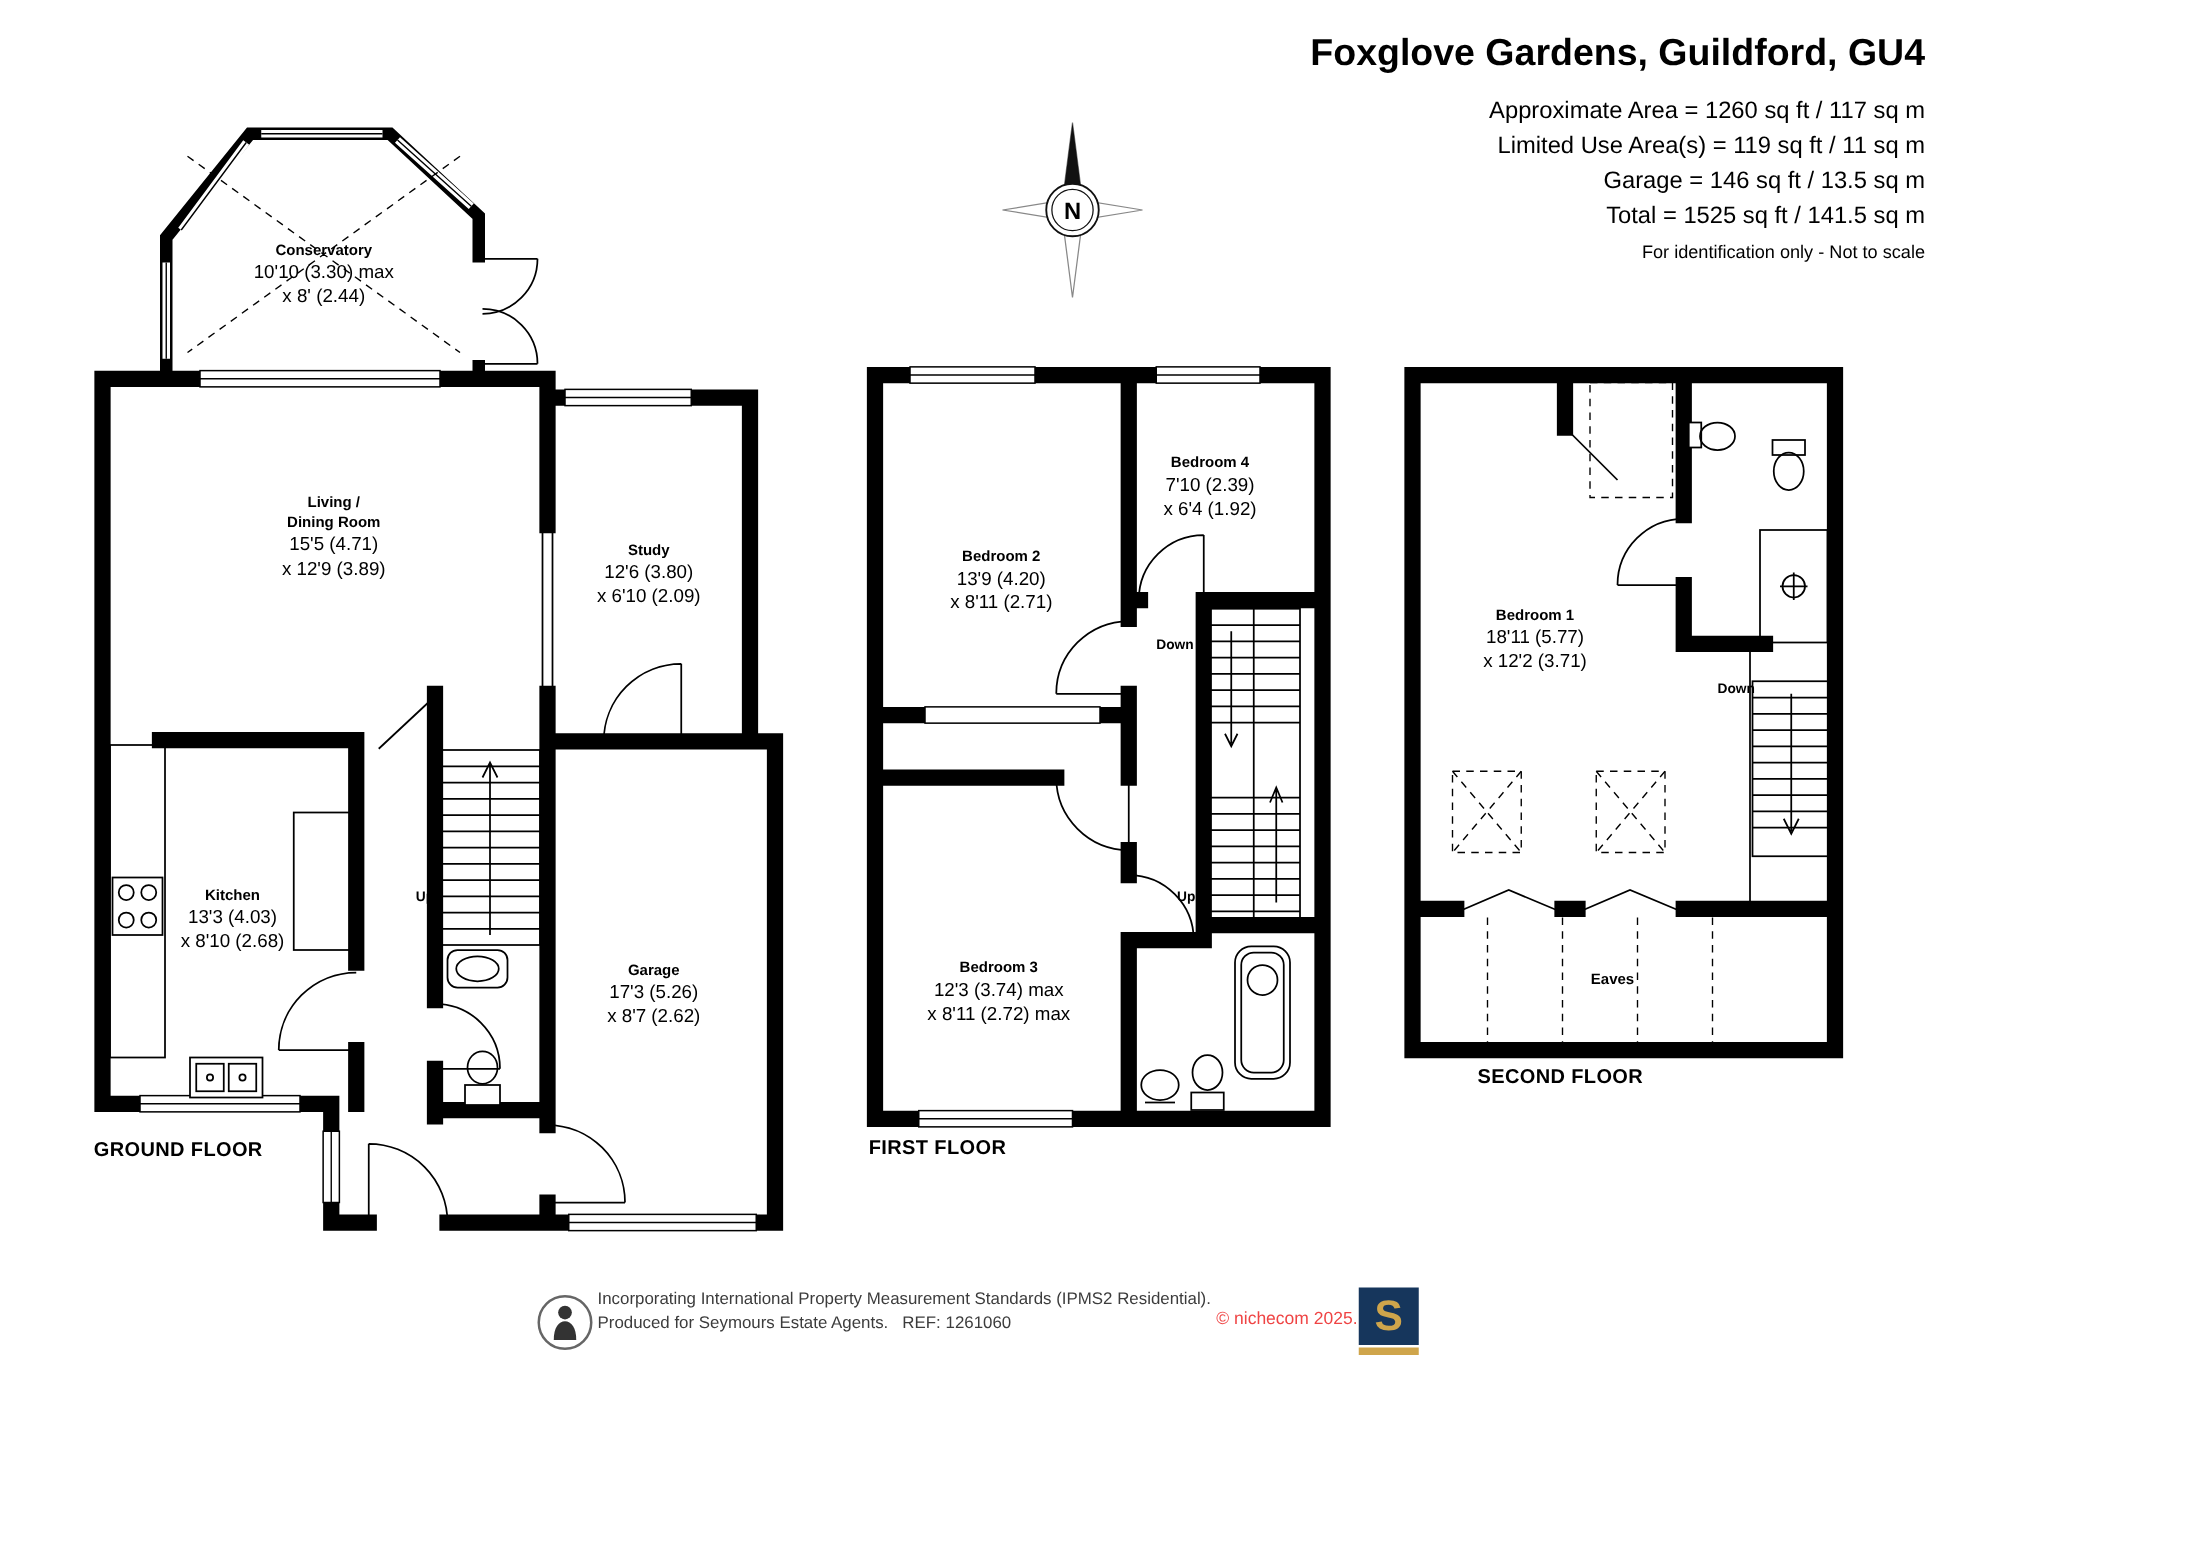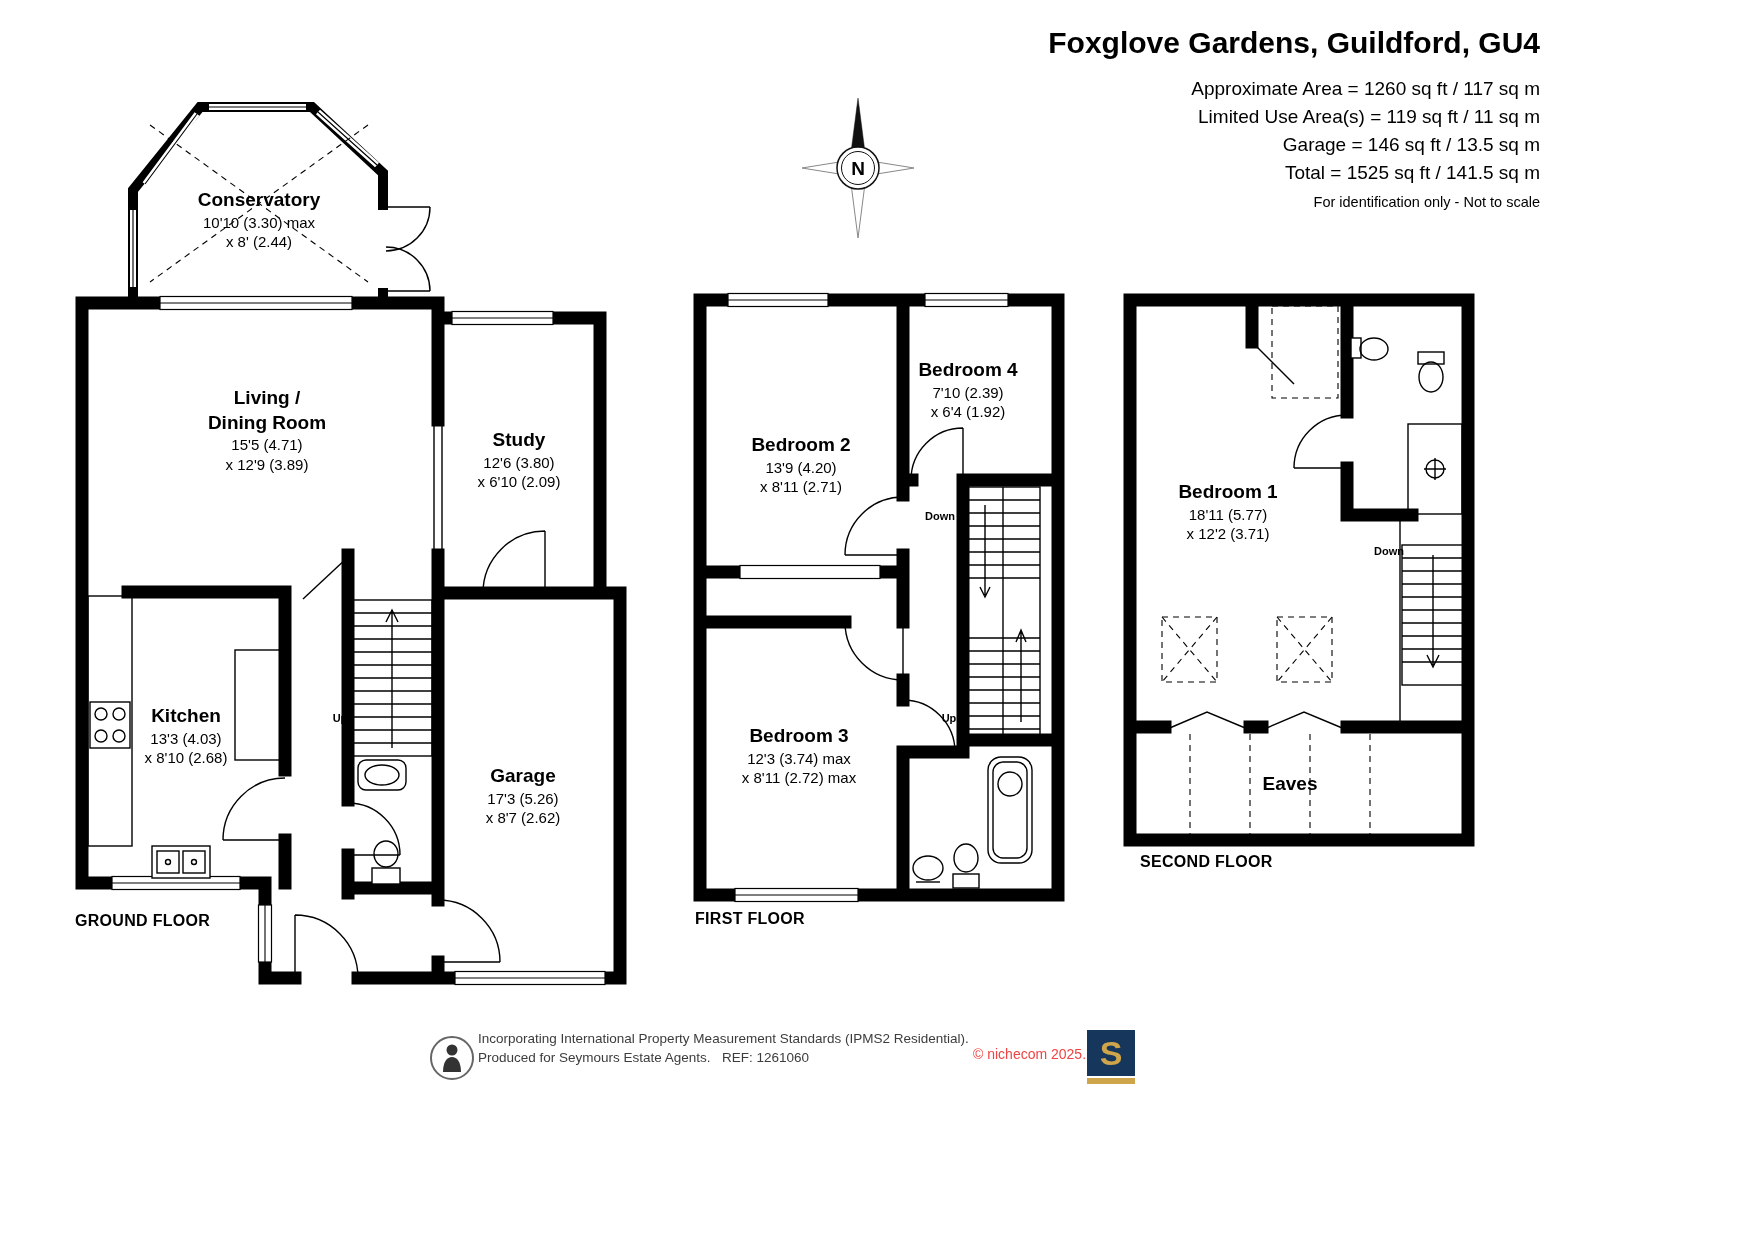--- a/index.html
+++ b/index.html
@@ -7,21 +7,21 @@
           font-family:"Liberation Sans",sans-serif;color:#000;}
   .plan-svg{position:absolute;left:0;top:0;}
   .wall{stroke:#000;stroke-width:13;fill:none;stroke-linecap:square;}
   .wallc{stroke:#000;stroke-width:10;fill:none;stroke-linecap:square;}
   .white6{stroke:#fff;stroke-width:6;fill:none;}
   .thin{stroke:#000;stroke-width:1.4;fill:none;}
   .thinner{stroke:#000;stroke-width:1.1;fill:none;}
   .winrect{fill:#fff;stroke:#000;stroke-width:1.2;}
   .dash{stroke:#000;stroke-width:1.1;fill:none;stroke-dasharray:6 5;}
   .room-label{position:absolute;transform:translate(-50%,-50%);text-align:center;white-space:nowrap;line-height:1.3;}
-  .rn{font-weight:bold;font-size:19px;}
+  .rn{font-weight:bold;font-size:12px;}
   .rd{font-size:15px;text-align:center;}
   .floor-title{position:absolute;font-weight:bold;font-size:16px;letter-spacing:.3px;}
   .stair-label{position:absolute;transform:translate(-50%,-50%);font-size:11px;font-weight:bold;}
   .header{position:absolute;right:215px;top:26px;text-align:right;}
   .header-title{font-size:30px;font-weight:bold;margin-bottom:15px;}
   .header-line{font-size:19px;line-height:28px;}
   .header-disclaimer{font-size:14.5px;margin-top:7px;}
   .footer-text{position:absolute;left:478px;top:1030px;font-size:13.5px;line-height:18.5px;color:#3c3c3c;}
   .footer-copy{position:absolute;left:973px;top:1046px;font-size:14px;color:#ef4444;}
   .person-badge{position:absolute;left:429px;top:1035px;}
@@ -233,42 +233,42 @@
   <div class="room-label" style="left:801px;top:465px;">
     <div class="rn">Bedroom 2</div>
     <div class="rd">13'9 (4.20)</div>
     <div class="rd">x 8'11 (2.71)</div>
   </div>
   <div class="room-label" style="left:968px;top:390px;">
     <div class="rn">Bedroom 4</div>
     <div class="rd">7'10 (2.39)</div>
     <div class="rd">x 6'4 (1.92)</div>
   </div>
-  <div class="room-label" style="left:799px;top:756px;">
+  <div class="room-label" style="left:799px;top:794px;">
     <div class="rn">Bedroom 3</div>
     <div class="rd">12'3 (3.74) max</div>
     <div class="rd">x 8'11 (2.72)  max</div>
   </div>
   <div class="room-label" style="left:1228px;top:512px;">
     <div class="rn">Bedroom 1</div>
     <div class="rd">18'11 (5.77)</div>
     <div class="rd">x 12'2 (3.71)</div>
   </div>
   <div class="room-label" style="left:1290px;top:784px;">
     <div class="rn">Eaves</div>
   </div>
 
   <div class="stair-label" style="left:340px;top:718px;">Up</div>
   <div class="stair-label" style="left:940px;top:516px;">Down</div>
   <div class="stair-label" style="left:949px;top:718px;">Up</div>
   <div class="stair-label" style="left:1389px;top:551px;">Down</div>
 
   <div class="floor-title" style="left:75px;top:912px;">GROUND FLOOR</div>
   <div class="floor-title" style="left:695px;top:910px;">FIRST FLOOR</div>
-  <div class="floor-title" style="left:1140px;top:853px;">SECOND FLOOR</div>
+  <div class="floor-title" style="left:1182px;top:853px;">SECOND FLOOR</div>
 
   <svg class="person-badge" width="46" height="46" viewBox="0 0 46 46">
     <circle cx="23" cy="23" r="21" fill="none" stroke="#666" stroke-width="2"></circle>
     <circle cx="23" cy="15" r="5.5" fill="#333"></circle>
     <path d="M14 37 c0 -10 4 -15 9 -15 c5 0 9 5 9 15 z" fill="#333"></path>
   </svg>
 
   <div class="footer-text">
     <div>Incorporating International Property Measurement Standards (IPMS2 Residential).</div>
     <div>

